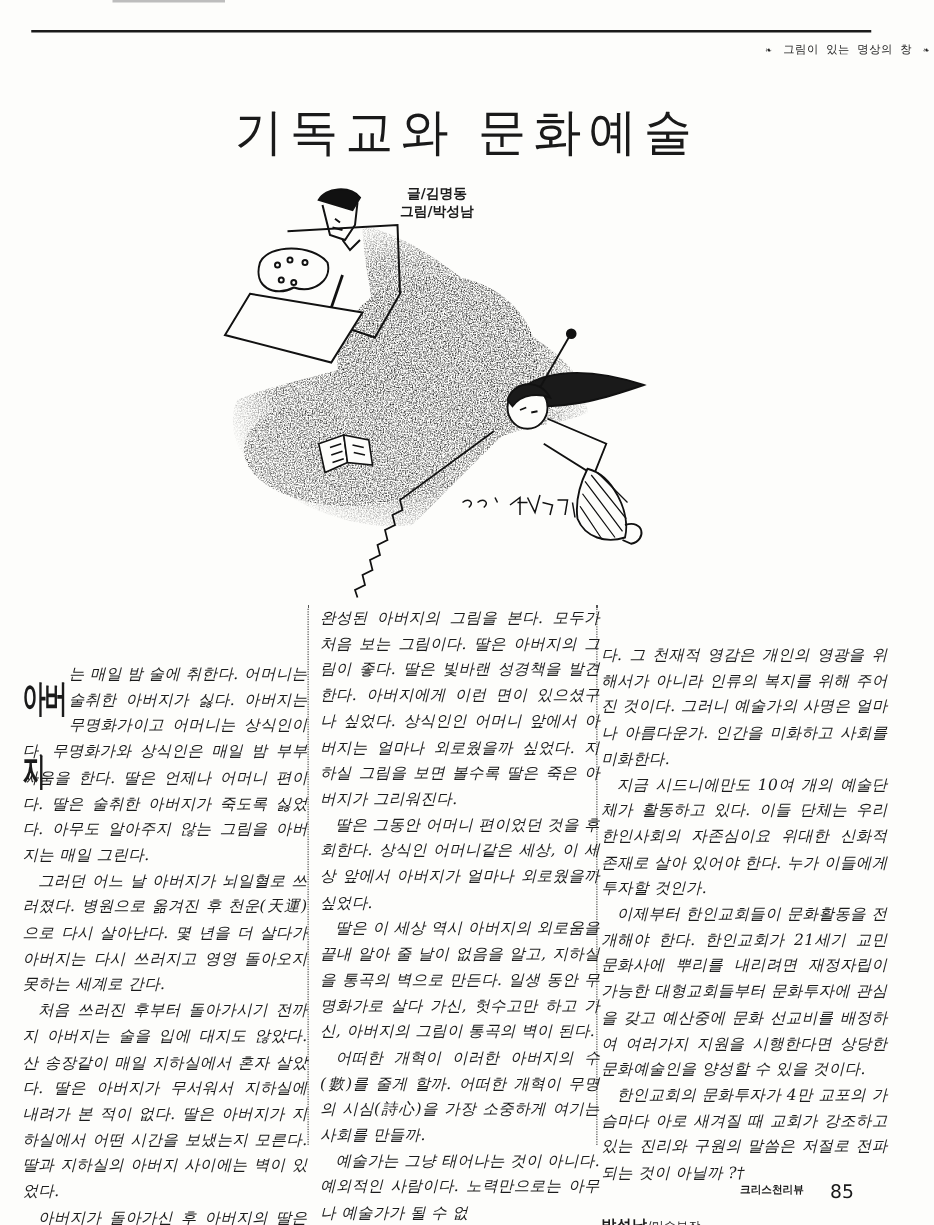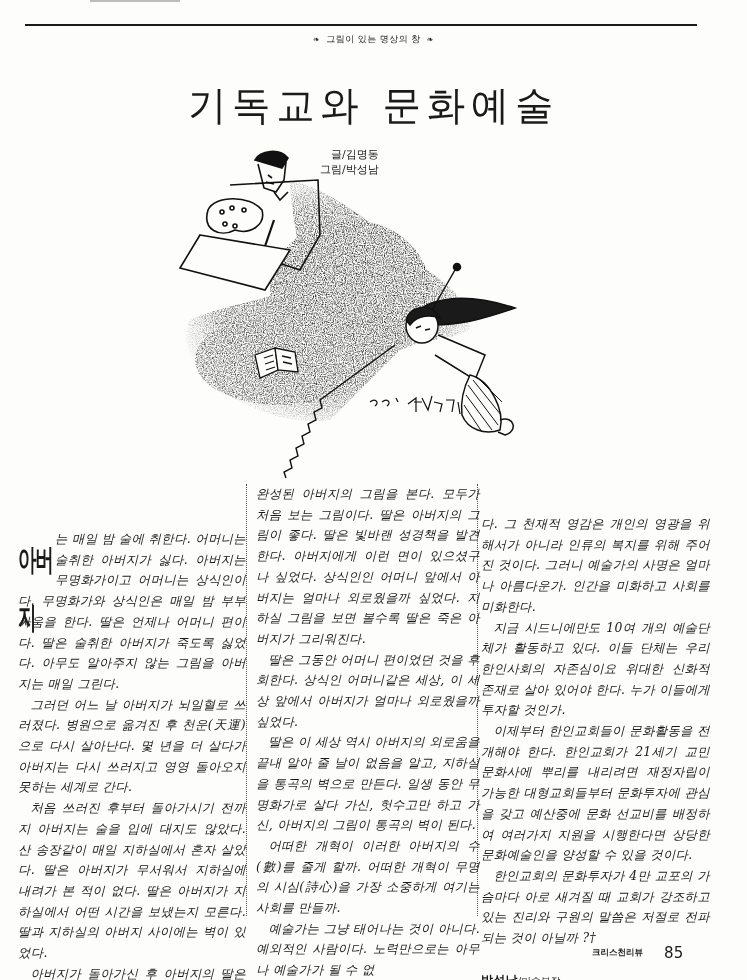--- a/index.html
+++ b/index.html
@@ -2,27 +2,27 @@
 <html><head>
 <meta charset="utf-8">
 <style>
   html, body { margin: 0; padding: 0; }
   body {
     width: 747px; height: 980px; background: #fdfdfb; position: relative; overflow: hidden;
     font-family: "DejaVu Serif", "Liberation Serif", serif; color: #1a1a1a;
   }
   .top-rule { position: absolute; left: 25px; top: 24px; width: 672px; height: 2px; background: #1b1b1b; }
   .scan-mark { position: absolute; left: 90px; top: 0; width: 90px; height: 2px; background: #bdbdbd; }
-  .series { position: absolute; left: 0; width: 747px; top: 33px; text-align: center;
-    font-family: Liberation Sans, sans-serif; font-size: 9px; color: #222; letter-spacing: 0.5px; }
+  .series { position: absolute; left: 0; width: 747px; top: 33px; text-align: right;
+    font-family: Liberation Mono, monospace; font-size: 9px; color: #222; letter-spacing: 0.5px; }
   .series .orn { font-size: 8px; margin: 0 3px; }
   .title { position: absolute; left: 0; width: 747px; top: 78px; text-align: center;
     font-family: "DejaVu Sans", sans-serif; font-size: 40px; font-weight: 400; letter-spacing: 6px; color: #1a1a1a; transform: scaleX(0.96); }
   .byline { position: absolute; left: 320px; top: 147px; font-family: "DejaVu Sans", sans-serif;
-    font-size: 11px; font-weight: normal; line-height: 15px; text-align: right; }
+    font-size: 11px; font-weight: bold; line-height: 15px; text-align: center; }
   .illustration { position: absolute; left: 170px; top: 140px; width: 360px; height: 340px; }
   .col { position: absolute; top: 484px; font-family: "DejaVu Serif", serif; font-size: 12.4px;
     line-height: 20.7px; text-align: justify; letter-spacing: 0.3px; }
   .col p { margin: 0; text-indent: 1em; font-style: italic; }
   .col p.noindent { text-indent: 0; }
   #col1 { left: 18px; width: 228px; margin-top: 45px; }
   #col2 { left: 256px; width: 224px; }
   #col3 { left: 481px; width: 229px; margin-top: 30px; }
   .divider { position: absolute; top: 484px; width: 0; height: 432px; border-left: 1.5px dotted #555; }
   .dropcap { float: left; font-family: "DejaVu Sans", sans-serif; font-size: 30px; line-height: 58px;

